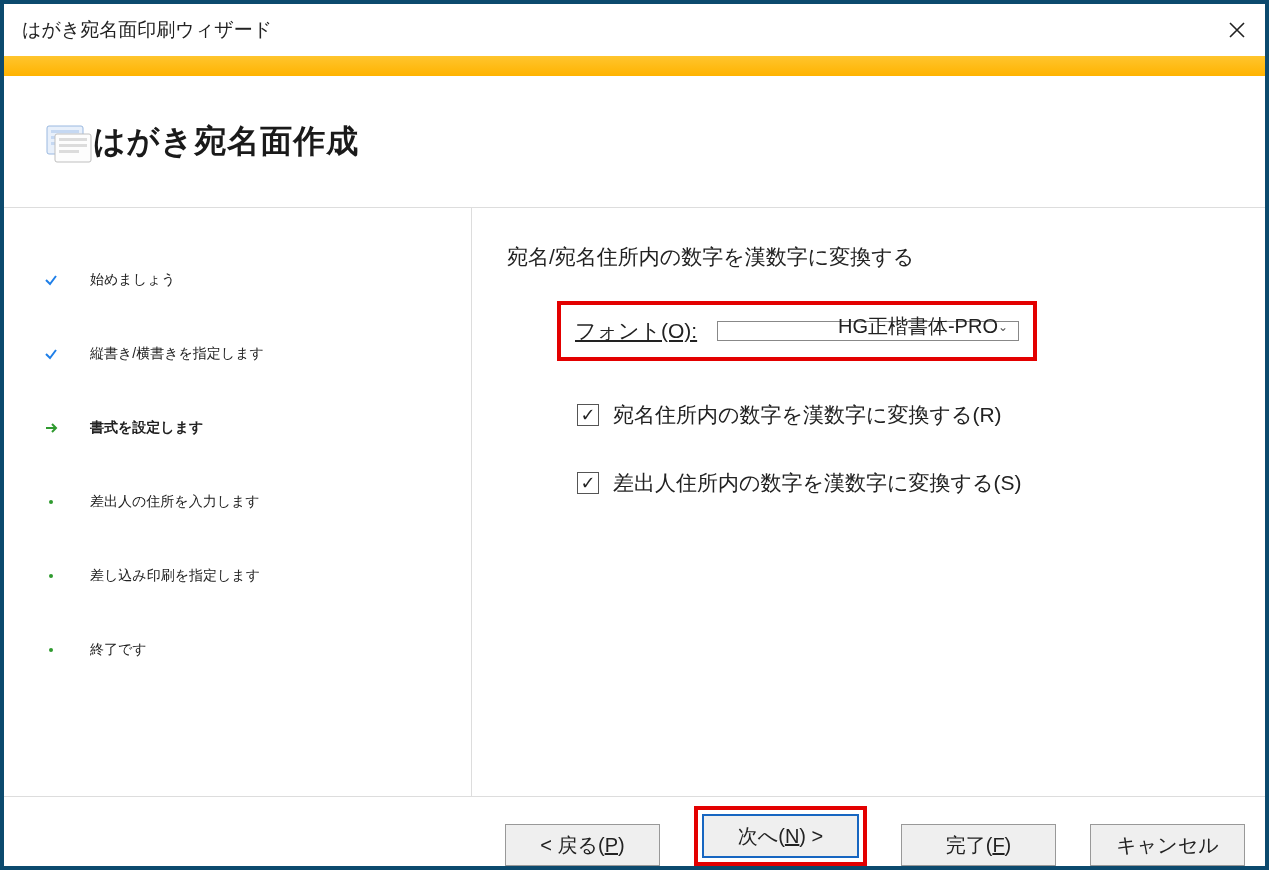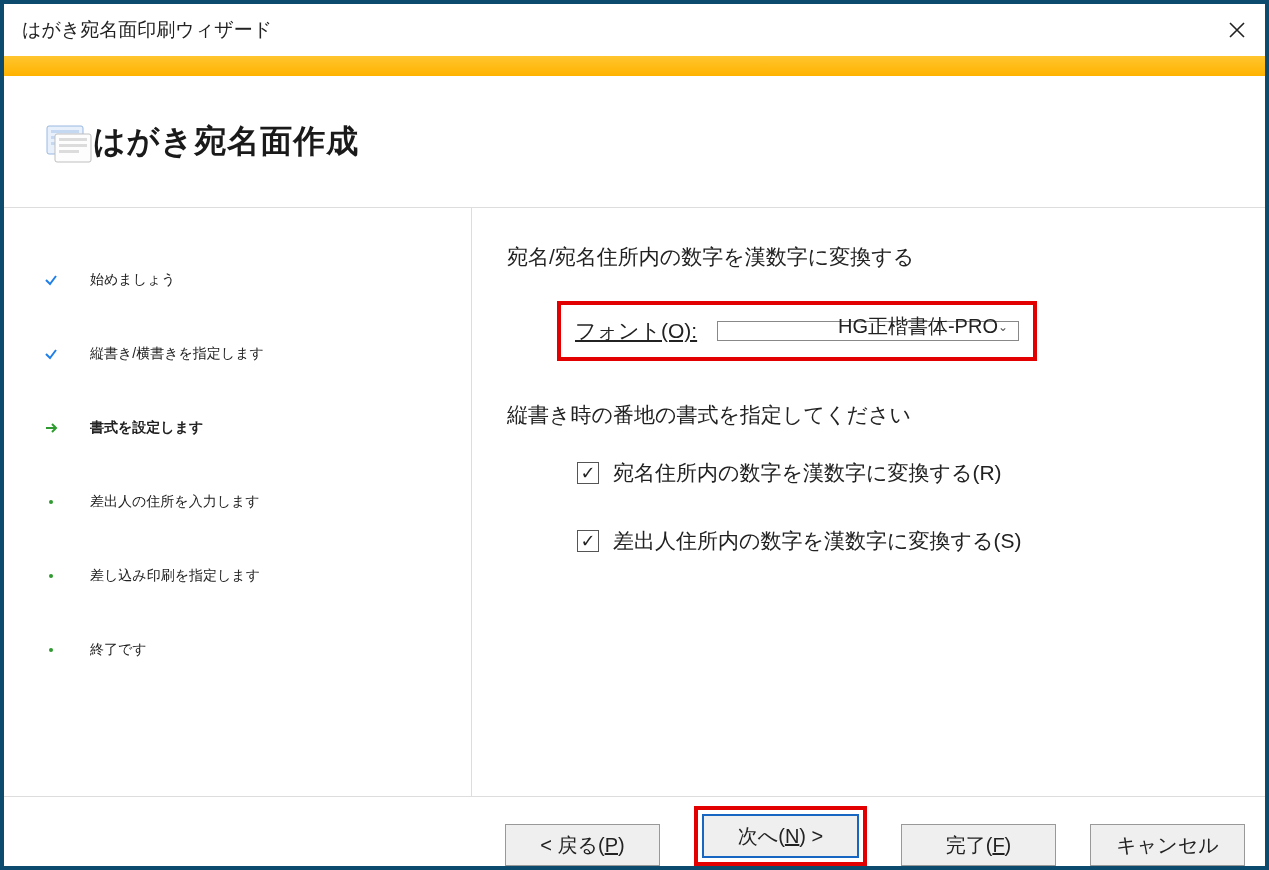--- a/index.html
+++ b/index.html
@@ -270,21 +270,20 @@
       <div class="font-row-wrap">
         <span class="font-label">フォント(O):</span>
         <div class="font-select">
           <div class="font-select-box">
             <span>HG正楷書体-PRO</span>
             <span class="chev">⌄</span>
           </div>
         </div>
       </div>
 
-      <div class="section-heading">縦書き時の番地の書式を指定してください</div>
 
       <div class="checkbox-row">
         <span class="cb">✓</span>
         <span>宛名住所内の数字を漢数字に変換する(R)</span>
       </div>
       <div class="checkbox-row">
         <span class="cb">✓</span>
         <span>差出人住所内の数字を漢数字に変換する(S)</span>
       </div>
     </div>

